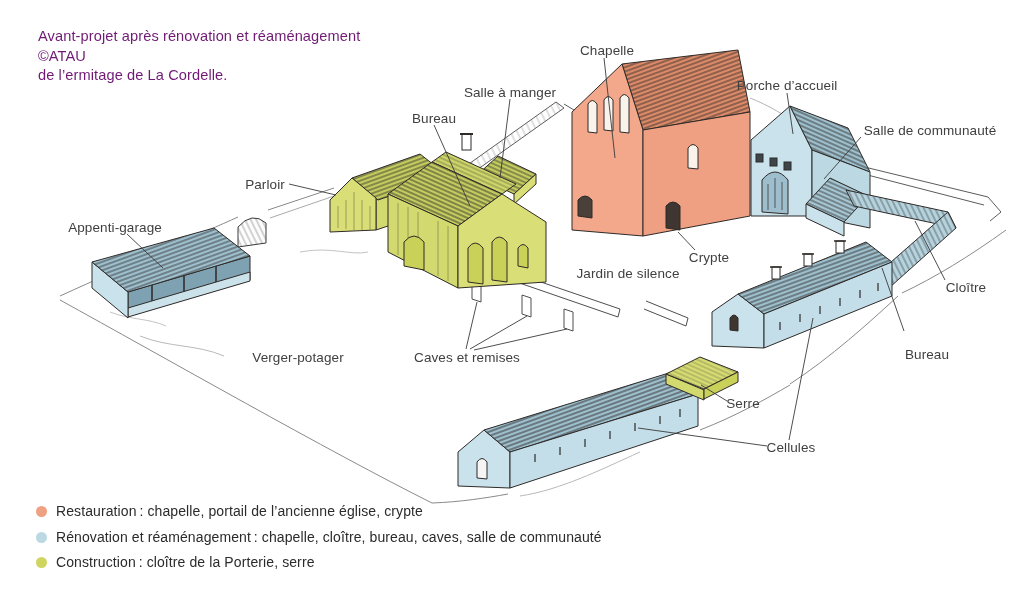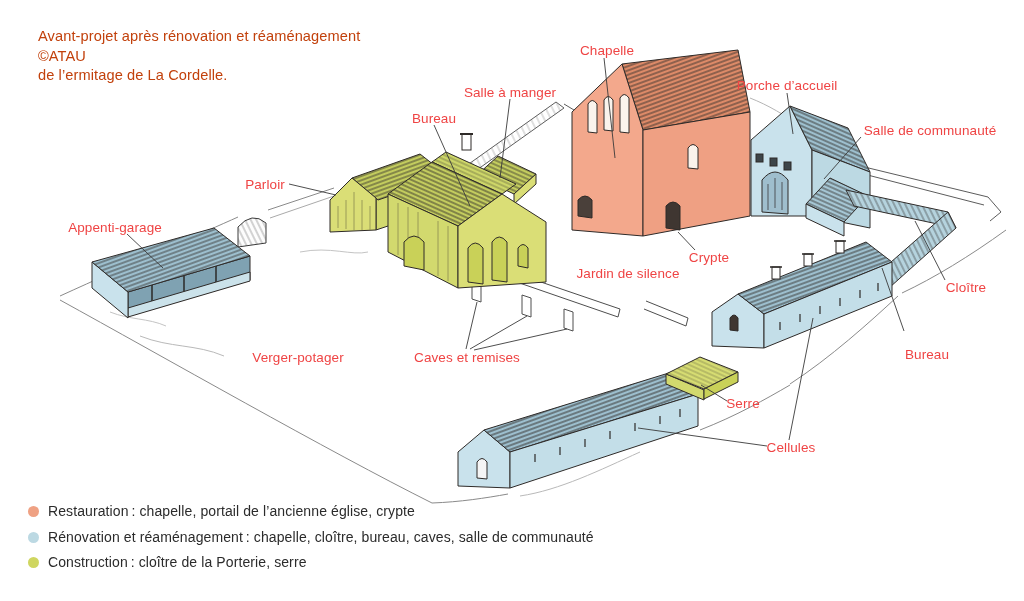--- a/index.html
+++ b/index.html
@@ -1,23 +1,23 @@
 <!DOCTYPE html>
 <html><head>
 <meta charset="utf-8">
 <style>
   html,body{margin:0;padding:0;background:#fff;}
   .stage{position:relative;width:1024px;height:601px;background:#ffffff;overflow:hidden;
          font-family:"Liberation Sans",sans-serif;}
   .stage svg{position:absolute;left:0;top:0;}
   .title{position:absolute;left:38px;top:27px;font-size:14.6px;line-height:19.5px;
-         color:#c2410c;letter-spacing:.1px;}
-  .lbl{position:absolute;transform:translate(-50%,-50%);font-size:13.5px;color:#ef4444;
+         color:#701a75;letter-spacing:.1px;}
+  .lbl{position:absolute;transform:translate(-50%,-50%);font-size:13.5px;color:#404040;
        white-space:nowrap;letter-spacing:.1px;}
-  .legend-row{position:absolute;left:28px;display:flex;align-items:center;height:14px;}
+  .legend-row{position:absolute;left:36px;display:flex;align-items:center;height:14px;}
   .dot{width:11px;height:11px;border-radius:50%;flex:0 0 auto;}
   .legend-text{margin-left:9px;font-size:14px;color:#2b2b2b;letter-spacing:.1px;}
 </style>
 </head>
 <body>
 
 <div class="stage">
 
 <svg width="1024" height="601" viewBox="0 0 1024 601">
   <defs>

